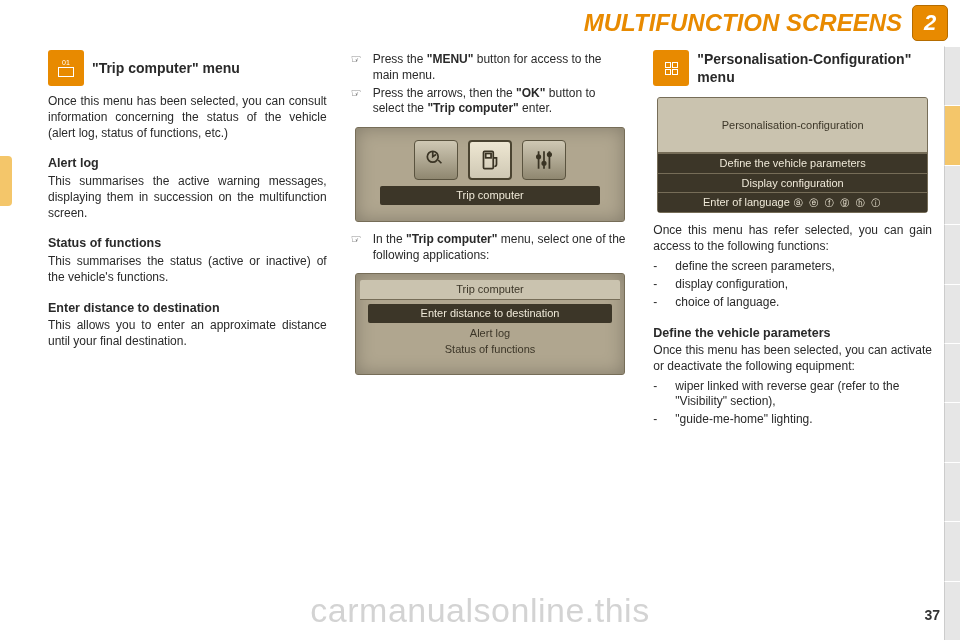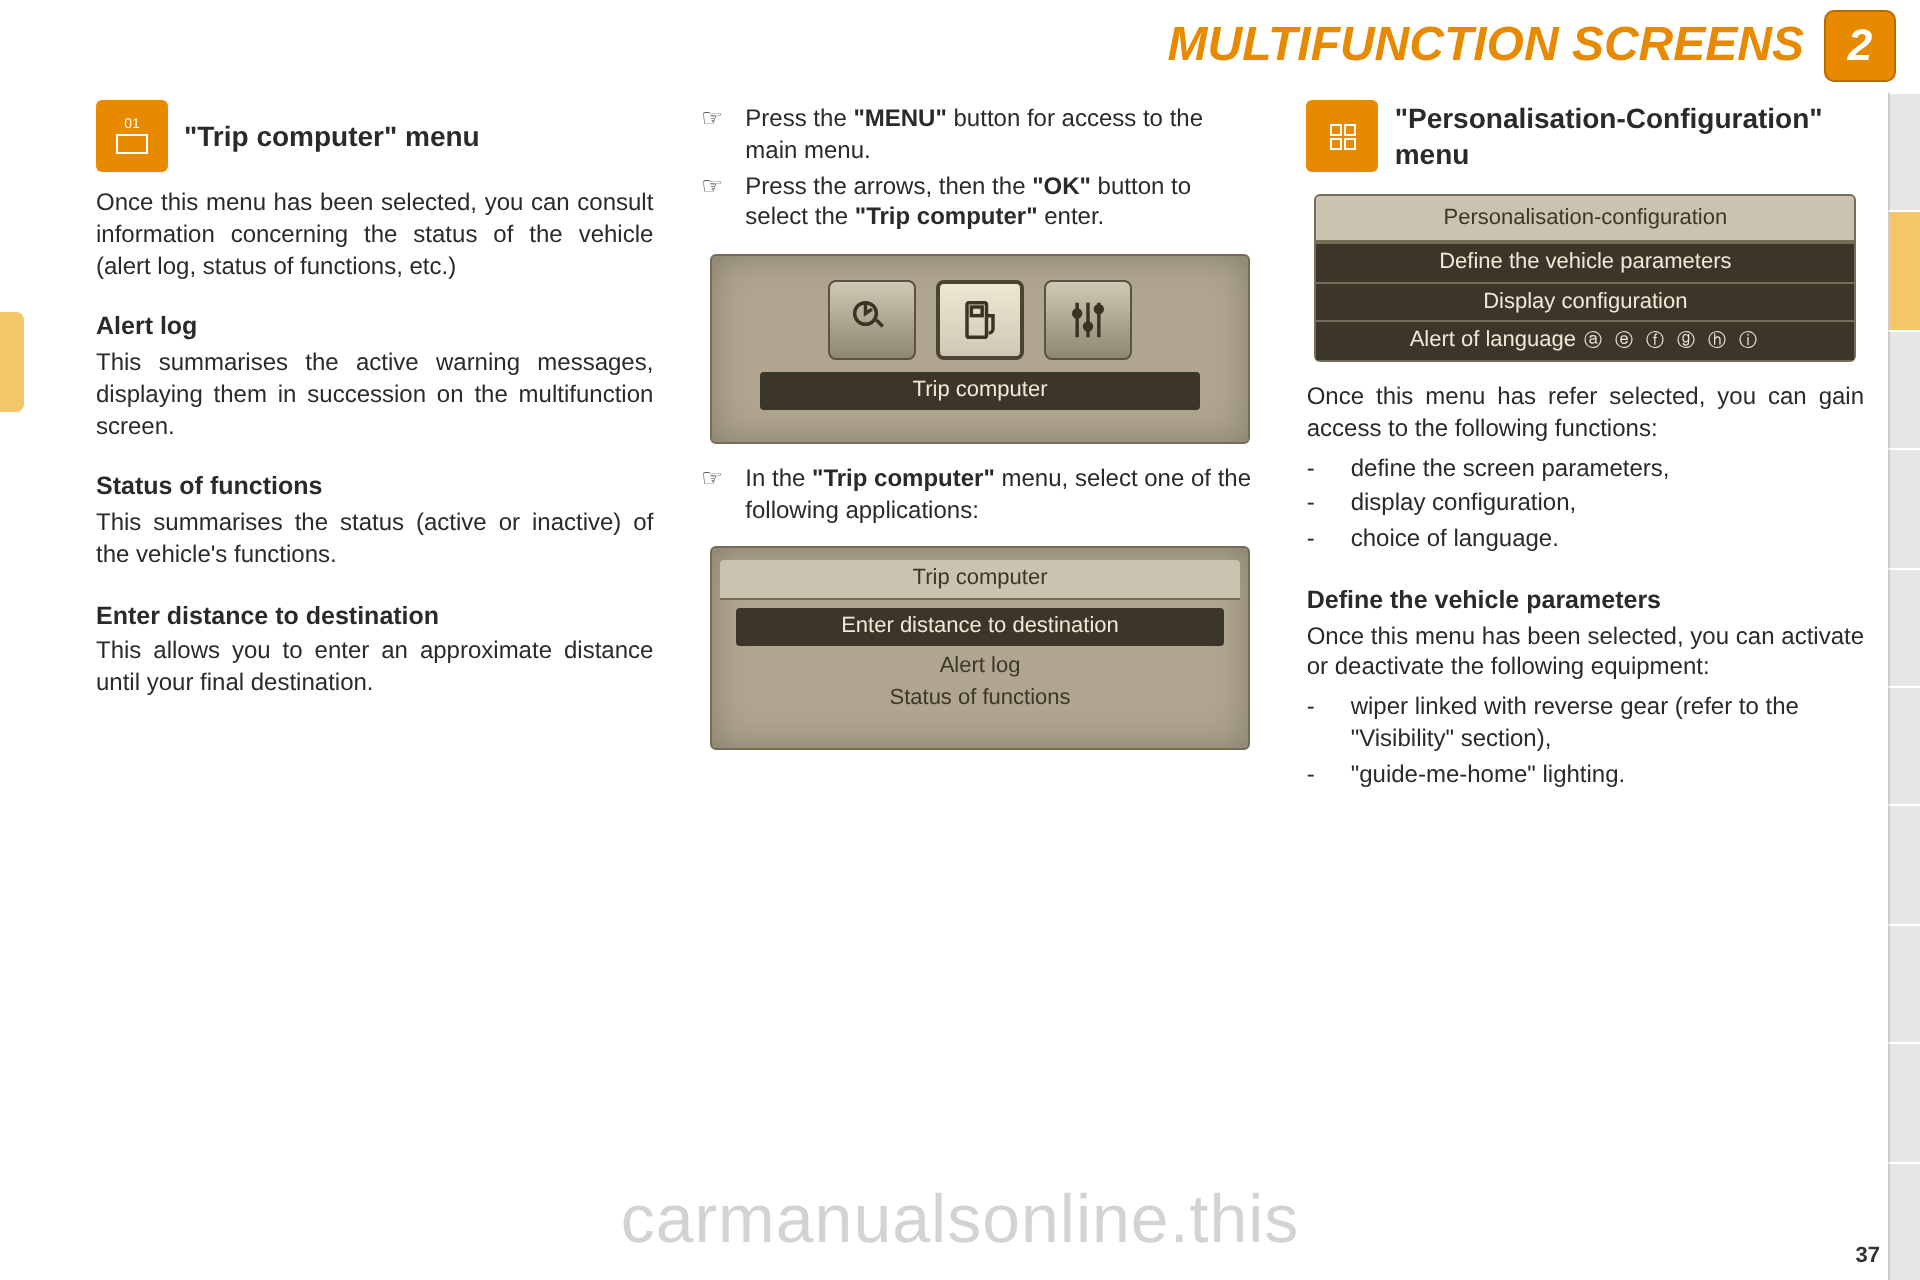--- a/index.html
+++ b/index.html
@@ -178,40 +178,40 @@
   }
   .screen2 .ln {
     font-size: 11px;
     color: #3c3628;
     padding: 1px 0;
   }
   .screen3 .hdr {
     background: #cac3af;
     color: #3c3628;
     font-size: 11px;
-    padding: 4px 0;
+    padding: 20px 0;
     border-bottom: 1px solid #766d58;
     border-radius: 2px 2px 0 0;
     text-align:center;
   }
   .screen3 .ln {
     font-size: 11px;
     color: #efe9d8;
     background:#3c3628;
     text-align:center;
     padding:2px 0;
     border-top:1px solid #766d58;
   }
   .screen3 .ln .dots { letter-spacing: 2px; margin-left:4px; font-size:9px;}
   .strong { font-weight: 700; }
   .page-num {
     position: absolute;
-    bottom: 6px;
+    bottom: 17px;
     right: 20px;
-    font-size: 11px;
+    font-size: 14px;
     font-weight: 700;
     color: #333;
   }
   .watermark {
     position: absolute;
     bottom: 10px;
     left: 50%;
     transform: translateX(-50%);
     font-size: 34px;
     font-weight: 300;
@@ -340,21 +340,21 @@
               <span></span>
             </div>
         </div>
         <div class="sect-title">"Personalisation-Configuration" menu</div>
       </div>
 
       <div class="screen screen3" style="padding:0;">
         <div class="hdr">Personalisation-configuration</div>
         <div class="ln">Define the vehicle parameters</div>
         <div class="ln">Display configuration</div>
-        <div class="ln"><span>Alert of language</span><span class="dots">ⓐ ⓔ ⓕ ⓖ ⓗ ⓘ</span></div>
+        <div class="ln"><span>Enter of language</span><span class="dots">ⓐ ⓔ ⓕ ⓖ ⓗ ⓘ</span></div>
       </div>
 
       <p>Once this menu has refer selected, you can gain access to the following functions:</p>
       <div class="indent-list">
         <div class="row">
             <div class="mk">-</div>
             <div class="tx">define the screen parameters,</div>
           </div>
         <div class="row">
             <div class="mk">-</div>

